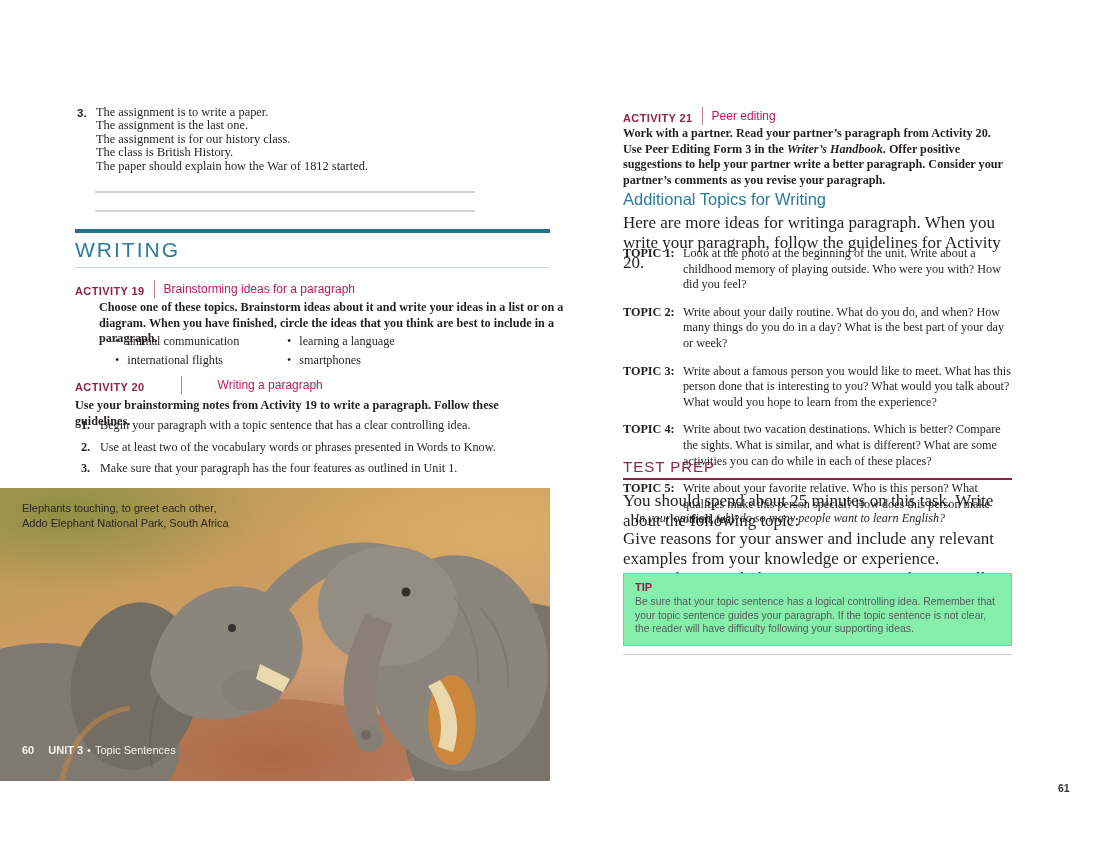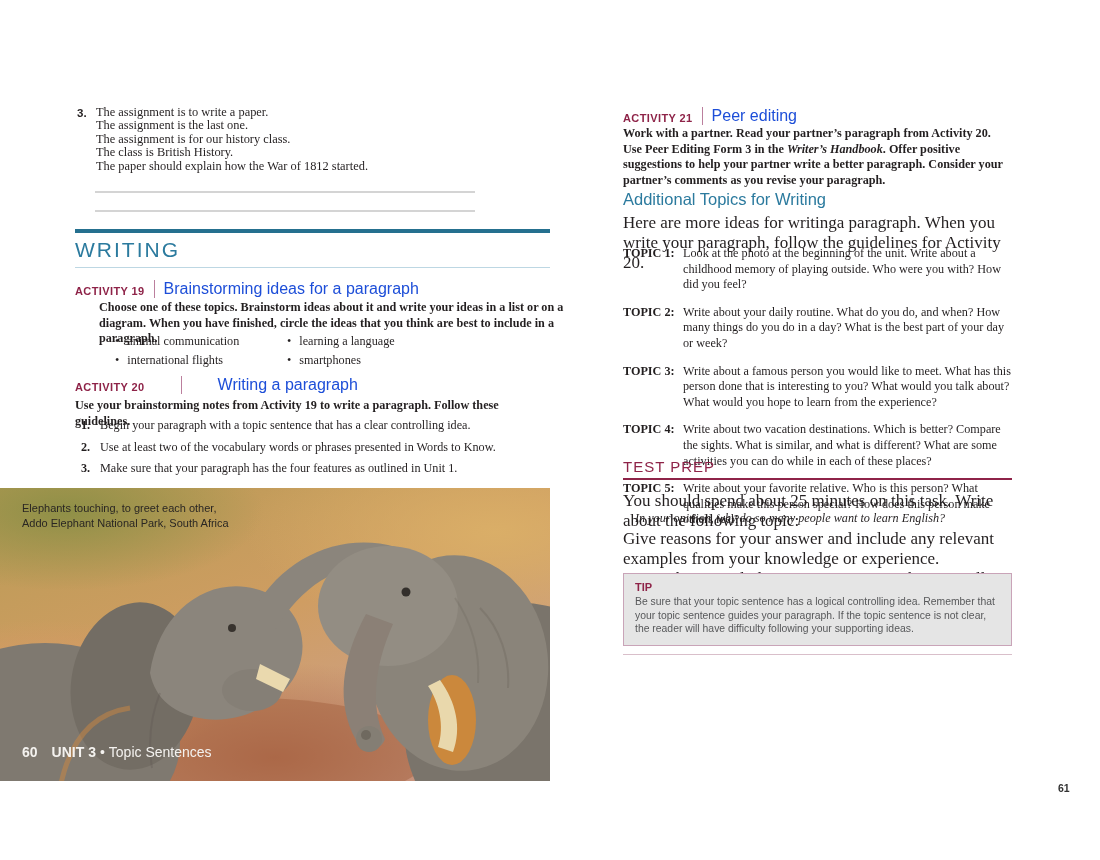--- a/index.html
+++ b/index.html
@@ -18,21 +18,21 @@
 
   .writing-bar  { position:absolute; top:229px; left:0; width:475px; height:4px; background:#25708f; }
   .writing-head { position:absolute; top:238px; left:0; font-family:"Liberation Sans","DejaVu Sans",sans-serif;
                   font-size:21px; letter-spacing:2px; color:#2b7a9e; }
   .writing-rule { position:absolute; top:267px; left:0; width:475px; height:1px; background:#bdd7e3; }
 
   .act-head { position:absolute; display:flex; align-items:center; }
   .act-label { font-family:"Liberation Sans","DejaVu Sans",sans-serif; font-weight:bold;
                font-size:11px; letter-spacing:.4px; color:#8e2348; padding-top:3px; }
   .act-div   { width:1px; height:18px; background:#bb7f9d; margin:0 9px; }
-  .act-title { font-family:"Liberation Sans","DejaVu Sans",sans-serif; font-size:16px; color:#1d4ed8; }
+  .act-title { font-family:"Liberation Sans","DejaVu Sans",sans-serif; font-size:12px; color:#be185d; }
 
   .bold-serif  { font-weight:bold; font-size:12.2px; line-height:15.6px; }
   .plain-serif { font-size:17px; line-height:20px; }
 
   .act19-intro { position:absolute; top:300px; left:0; width:475px;margin-left:24px; }
   .bullet-col  { position:absolute; top:332px; }
   .bullet-item { display:flex; font-size:12.2px; line-height:19px; }
   .bullet-dot  { margin-right:8px; }
 
   .act20-intro { position:absolute; top:398px; left:0; width:475px; }
@@ -47,21 +47,21 @@
              radial-gradient(ellipse 60% 45% at 12% 8%,  rgba(140,143,70,.95) 0%, rgba(140,143,70,0) 60%),
              radial-gradient(ellipse 70% 55% at 90% 15%, rgba(219,176,104,.9) 0%, rgba(219,176,104,0) 65%),
              radial-gradient(ellipse 55% 45% at 8% 72%,  rgba(222,152,108,.85) 0%, rgba(222,152,108,0) 60%),
              radial-gradient(ellipse 65% 50% at 50% 92%, rgba(176,105,74,.9) 0%, rgba(176,105,74,0) 65%),
              linear-gradient(160deg,#b99b55 0%, #cf9d62 45%, #cda083 75%, #d6ab9f 100%); }
   .photo svg { position:absolute; left:0; top:0; }
   .photo-caption { position:absolute; left:22px; top:13px;
                    font-family:"Liberation Sans","DejaVu Sans",sans-serif; font-weight:normal;
                    font-size:11px; line-height:15px; color:#2a2623; }
   .photo-footer { position:absolute; left:22px; top:256px; display:flex; align-items:baseline;
-                  font-family:"Liberation Sans","DejaVu Sans",sans-serif; font-size:14px; color:#f4f2ef; }
+                  font-family:"Liberation Sans","DejaVu Sans",sans-serif; font-size:11px; color:#f4f2ef; }
   .pf-num { font-weight:bold; margin-right:14px; }
   .pf-unit { font-weight:bold; }
   .pf-sep { margin:0 4px; }
 
   
   .right-col { position:absolute; left:623px; top:0; width:389px; height:828px; }
 
   .act21-intro { position:absolute; top:126px; left:0; width:389px; }
   .ital { font-style:italic; }
 
@@ -76,21 +76,21 @@
 
   .tp-head { position:absolute; top:458px; left:0; font-family:"Liberation Sans","DejaVu Sans",sans-serif;
              font-size:15px; letter-spacing:1px; color:#8e2348; }
   .tp-rule { position:absolute; top:478px; left:0; width:389px; height:2px; background:#8e2348; }
   .tp-intro  { position:absolute; top:491px; left:0; width:389px; }
   .tp-prompt { position:absolute; top:511px; left:12px; width:377px; font-style:italic;
                font-size:12.2px; line-height:15.6px; }
   .tp-body   { position:absolute; top:529px; left:0; width:389px; }
 
   .tip-box { position:absolute; top:573px; left:0; width:389px; border:1px solid #c9a4b8;
-             padding:7px 11px 9px 11px; background:#e5e5e5; }
+             padding:7px 11px 9px 11px; background:#86efac; }
   .tip-label { font-family:"Liberation Sans","DejaVu Sans",sans-serif; font-weight:bold;
                font-size:11px; color:#8e2348; margin-bottom:2px; }
   .tip-text  { font-family:"Liberation Sans","DejaVu Sans",sans-serif; font-size:10.4px;
                line-height:13.6px; color:#57585a; }
   .tip-rule { position:absolute; top:654px; left:0; width:389px; height:1px; background:#d9bfca; }
 
   .page-num-right { position:absolute; left:1058px; top:746px;
                     font-family:"Liberation Sans","DejaVu Sans",sans-serif;
                     font-weight:bold; font-size:10.5px; color:#333;margin-top:36px; }
 </style>

